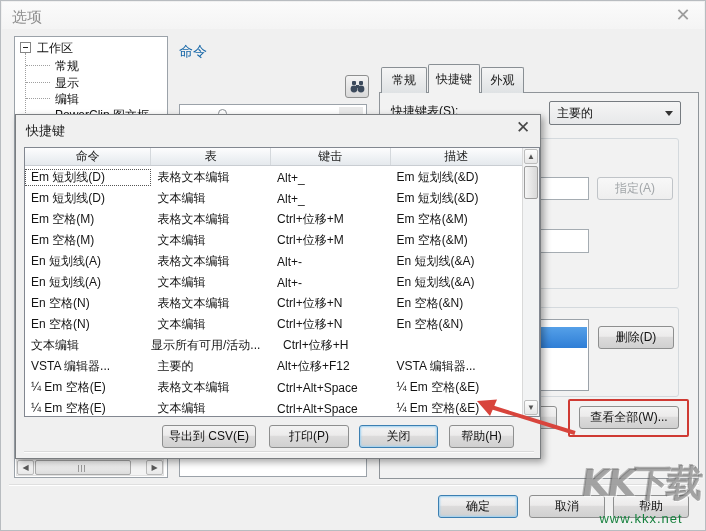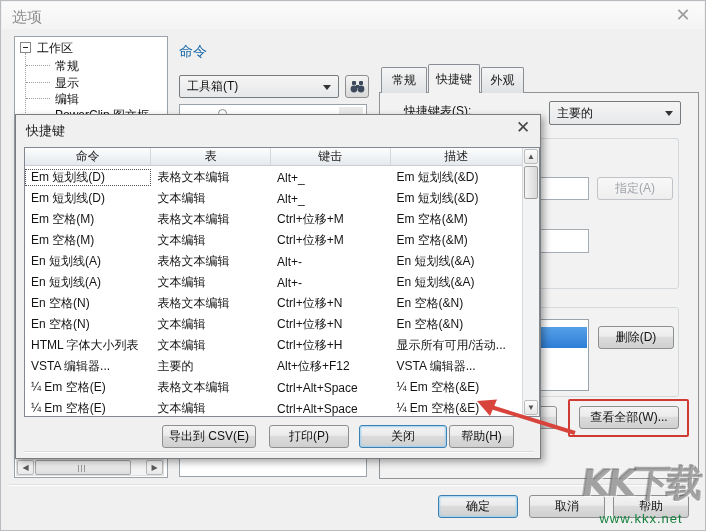--- a/index.html
+++ b/index.html
@@ -103,44 +103,40 @@
 
   <div class="tree-hscroll" style="left:15px; top:458px; width:148px;">
     <div class="scroll-arrow-btn" style="left:0;">◀</div>
     <div class="hthumb">
         <div class="grip"></div>
       </div>
     <div class="scroll-arrow-btn" style="right:0;">▶</div>
   </div>
 
   <div class="page-heading">命令</div>
-  <div class="combo" style="left:178px; top:74px; width:160px; height:23px;">
-    <span>工具箱(T)</span>
-    <span class="arrow"></span>
-  </div>
   <div class="find-btn">
     <svg width="15" height="14" viewBox="0 0 15 14">
       <rect x="2" y="1" width="4" height="4" rx="1" fill="#3c4a5c"></rect>
       <rect x="9" y="1" width="4" height="4" rx="1" fill="#3c4a5c"></rect>
       <circle cx="4" cy="9" r="3.4" fill="#3c4a5c"></circle>
       <circle cx="11" cy="9" r="3.4" fill="#3c4a5c"></circle>
       <rect x="6" y="5" width="3" height="3" fill="#3c4a5c"></rect>
     </svg>
   </div>
   <div class="cmd-list">
     <div class="item-icon"></div>
     <div class="mini-scroll"></div>
   </div>
 
   <div class="tab-panel"></div>
   <div class="tab" style="left:380px; width:46px;">常规</div>
   <div class="tab active" style="left:427px; width:52px;">快捷键</div>
   <div class="tab" style="left:480px; width:43px;">外观</div>
 
-  <div class="field-label" style="left:390px; top:102px;margin-left:13px;">快捷键表(S):</div>
+  <div class="field-label" style="left:390px; top:102px;">快捷键表(S):</div>
   <div class="combo" style="left:548px; top:100px; width:132px; height:24px;">
     <span>主要的</span>
     <span class="arrow"></span>
   </div>
   <div class="groupbox" style="left:390px; top:137px; width:288px; height:151px;"></div>
   <div class="textfield" style="left:440px; top:176px; width:148px; height:23px;"></div>
   <div class="btn disabled" style="left:596px; top:176px; width:76px; height:23px;">指定(A)</div>
   <div class="textfield" style="left:440px; top:228px; width:148px; height:24px;"></div>
   <div class="groupbox" style="left:390px; top:306px; width:288px; height:90px;"></div>
   <div class="listbox" style="left:440px; top:318px; width:148px; height:72px;">
@@ -209,24 +205,23 @@
             <div class="tcell c2">Ctrl+位移+N</div>
             <div class="tcell c3">En 空格(&amp;N)</div>
           </div>
           <div class="trow">
             <div class="tcell c0">En 空格(N)</div>
             <div class="tcell c1">文本编辑</div>
             <div class="tcell c2">Ctrl+位移+N</div>
             <div class="tcell c3">En 空格(&amp;N)</div>
           </div>
           <div class="trow">
-            <div class="tcell c0">HTML 字体大小列表</div>
-            <div class="tcell c1">文本编辑</div>
+            <div class="tcell c1">文本编辑</div>
+            <div class="tcell c3">显示所有可用/活动...</div>
             <div class="tcell c2">Ctrl+位移+H</div>
-            <div class="tcell c3">显示所有可用/活动...</div>
           </div>
           <div class="trow">
             <div class="tcell c0">VSTA 编辑器...</div>
             <div class="tcell c1">主要的</div>
             <div class="tcell c2">Alt+位移+F12</div>
             <div class="tcell c3">VSTA 编辑器...</div>
           </div>
           <div class="trow">
             <div class="tcell c0">¼ Em 空格(E)</div>
             <div class="tcell c1">表格文本编辑</div>
@@ -243,21 +238,21 @@
       <div class="vscroll">
         <div class="up">▲</div>
         <div class="vthumb"></div>
         <div class="down">▼</div>
       </div>
     </div>
 
     <div class="dlg-groove"></div>
     <div class="btn" style="left:146px; top:310px; width:94px; height:23px;">导出到 CSV(E)</div>
     <div class="btn" style="left:253px; top:310px; width:80px; height:23px;">打印(P)</div>
-    <div class="btn default" style="left:343px; top:310px; width:88px; height:23px;">关闭</div>
+    <div class="btn default" style="left:343px; top:310px; width:79px; height:23px;">关闭</div>
     <div class="btn" style="left:433px; top:310px; width:65px; height:23px;">帮助(H)</div>
   </div>
 
   <div class="anno-rect"></div>
   <svg class="anno-arrow" viewBox="0 0 130 48">
     <line x1="116" y1="40" x2="32" y2="14" stroke="#d8443c" stroke-width="4"></line>
     <polygon points="18,8 38,6.5 31,23" fill="#d8443c"></polygon>
   </svg>
 
   <div class="watermark">

